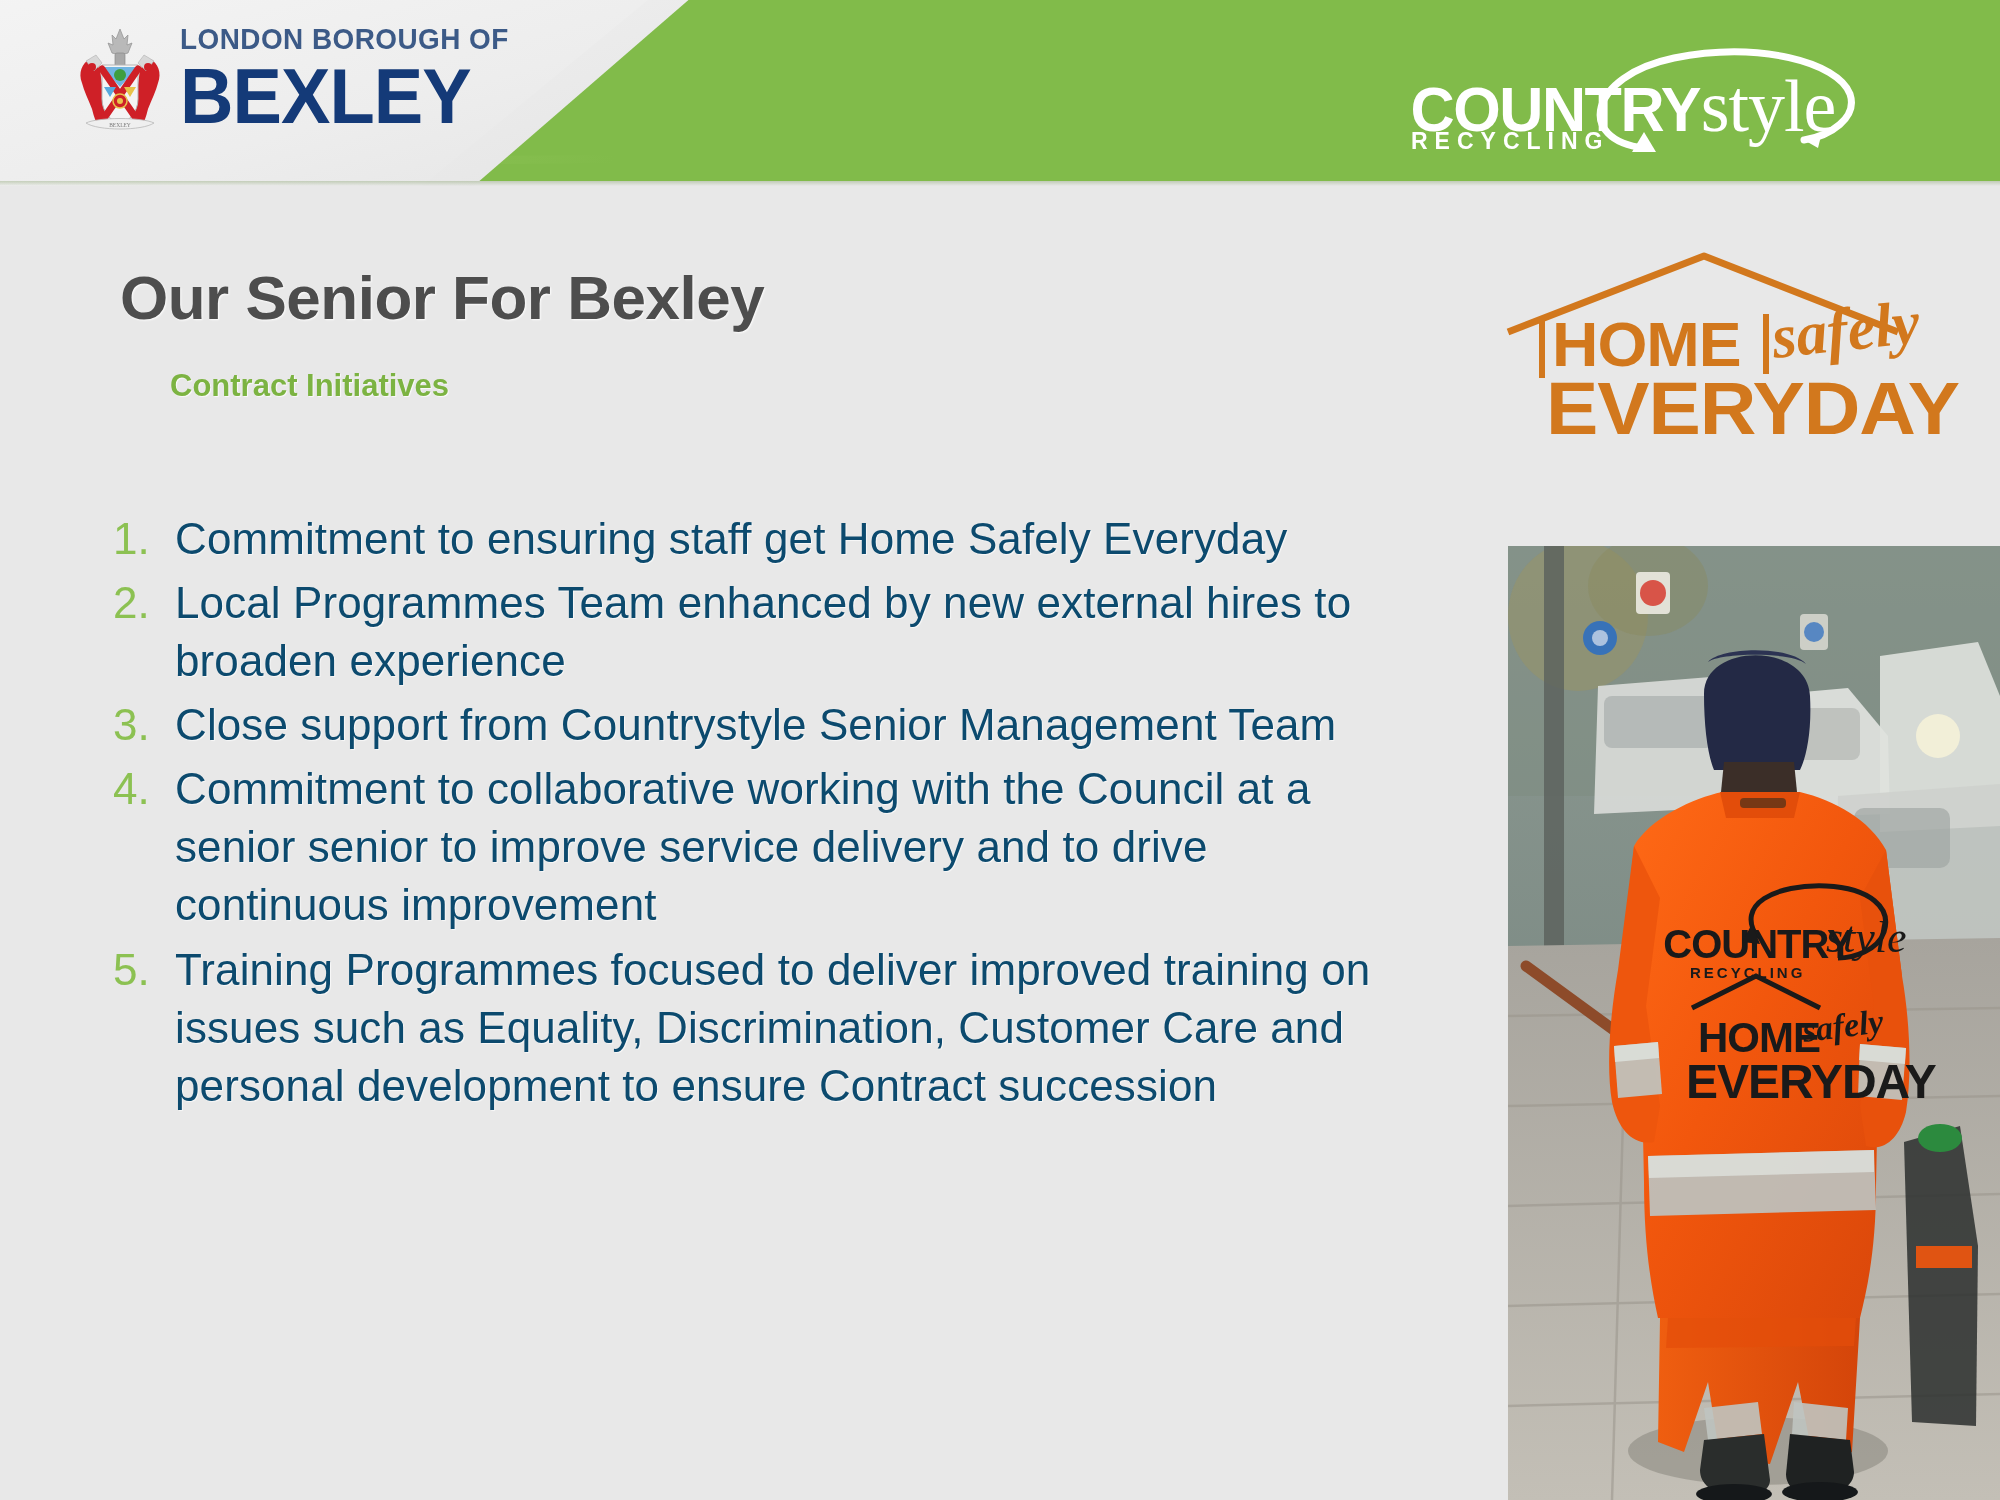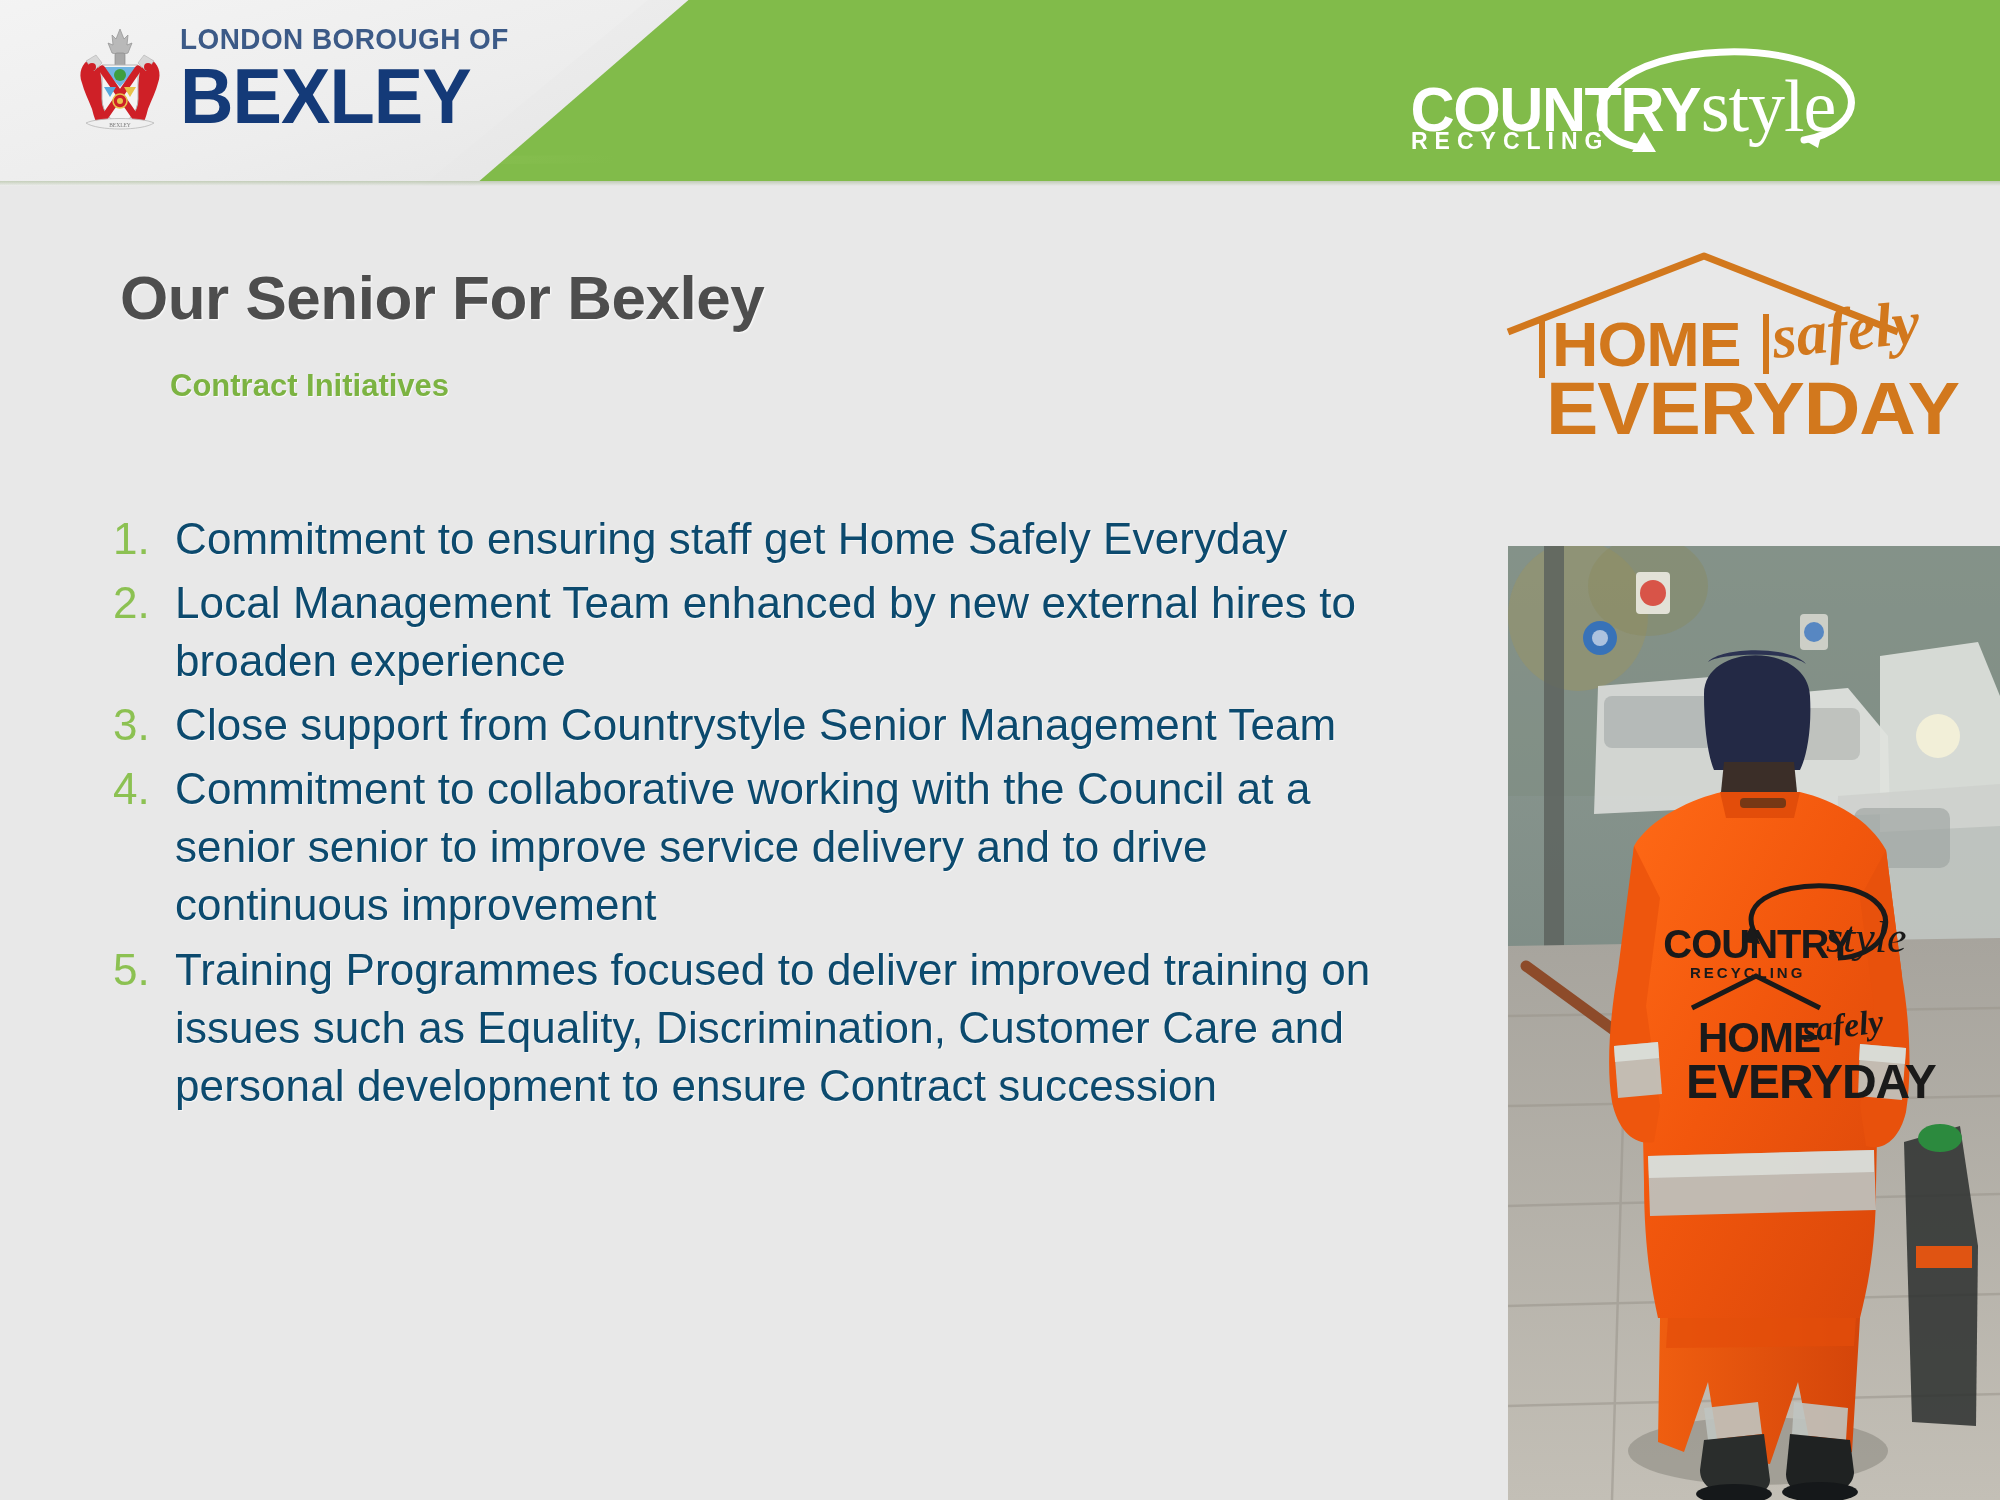--- a/index.html
+++ b/index.html
@@ -311,21 +311,21 @@
   <div class="title">Our Senior For Bexley</div>
   <div class="subtitle">Contract Initiatives</div>
 
   <div class="bullets">
     <div class="bullet-row">
       <div class="bullet-num">1.</div>
       <div class="bullet-text">Commitment to ensuring staff get Home Safely Everyday</div>
     </div>
     <div class="bullet-row">
       <div class="bullet-num">2.</div>
-      <div class="bullet-text">Local Management Team enhanced by new external hires to broaden experience</div>
+      <div class="bullet-text">Local Programmes Team enhanced by new external hires to broaden experience</div>
     </div>
     <div class="bullet-row">
       <div class="bullet-num">3.</div>
       <div class="bullet-text">Close support from Countrystyle Senior Management Team</div>
     </div>
     <div class="bullet-row">
       <div class="bullet-num">4.</div>
       <div class="bullet-text">Commitment to collaborative working with the Council at a senior senior to improve service delivery and to drive continuous improvement</div>
     </div>
     <div class="bullet-row">

